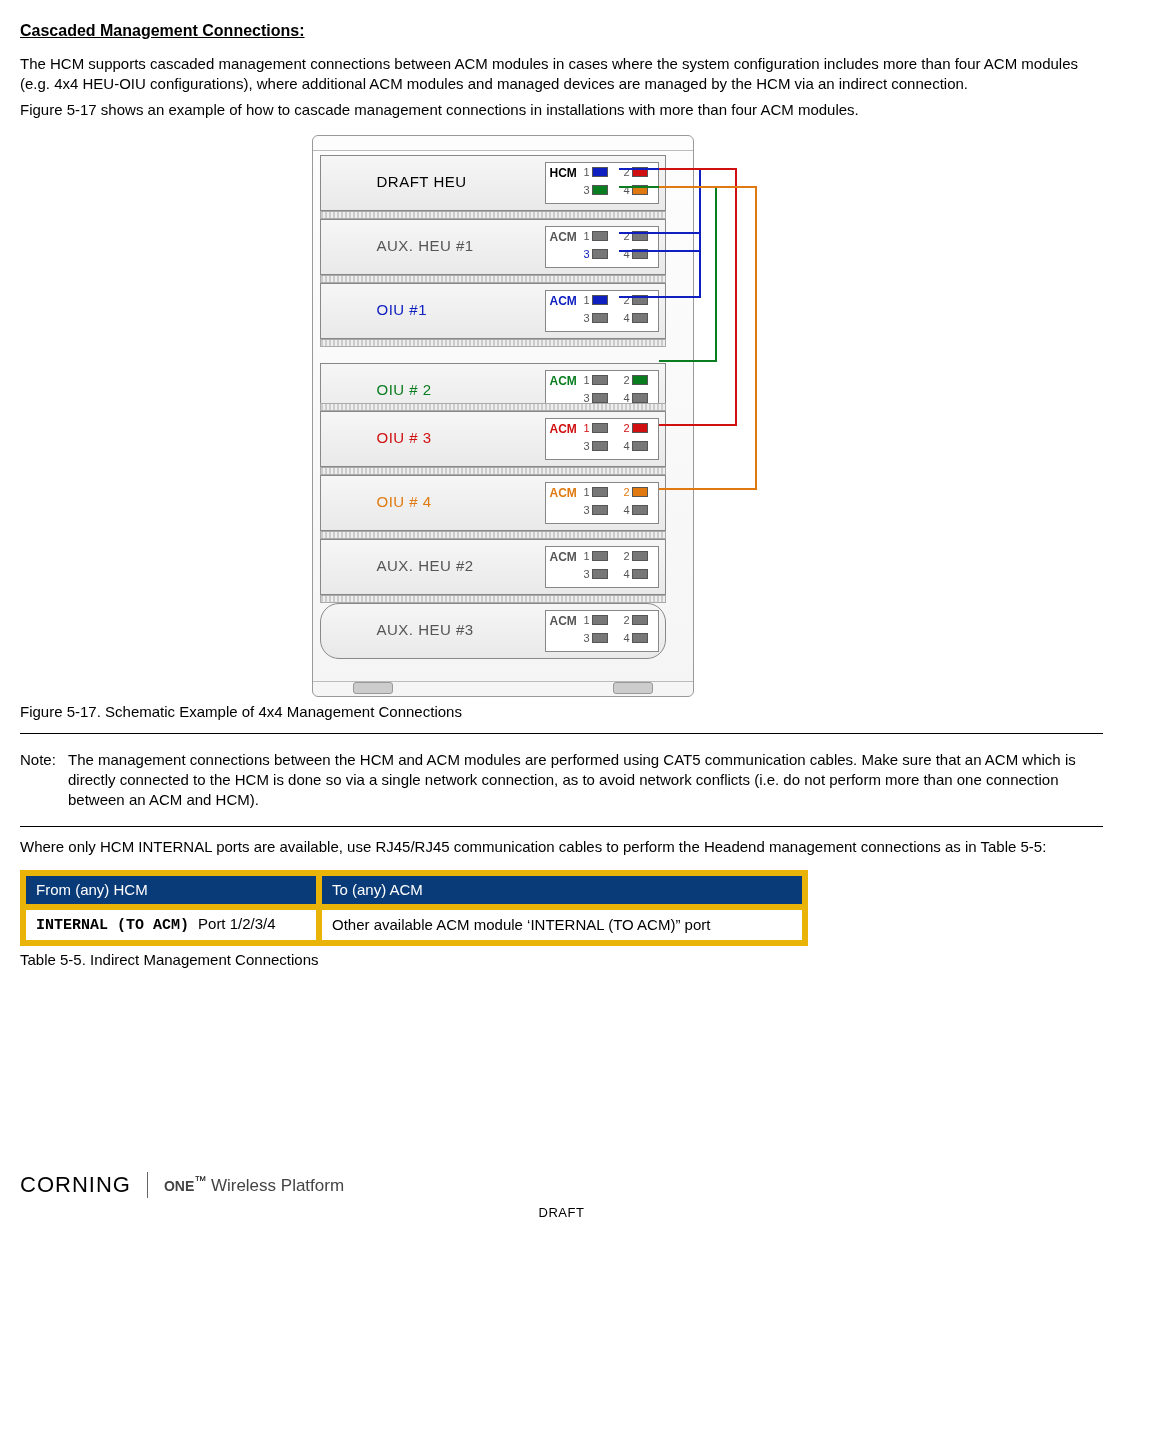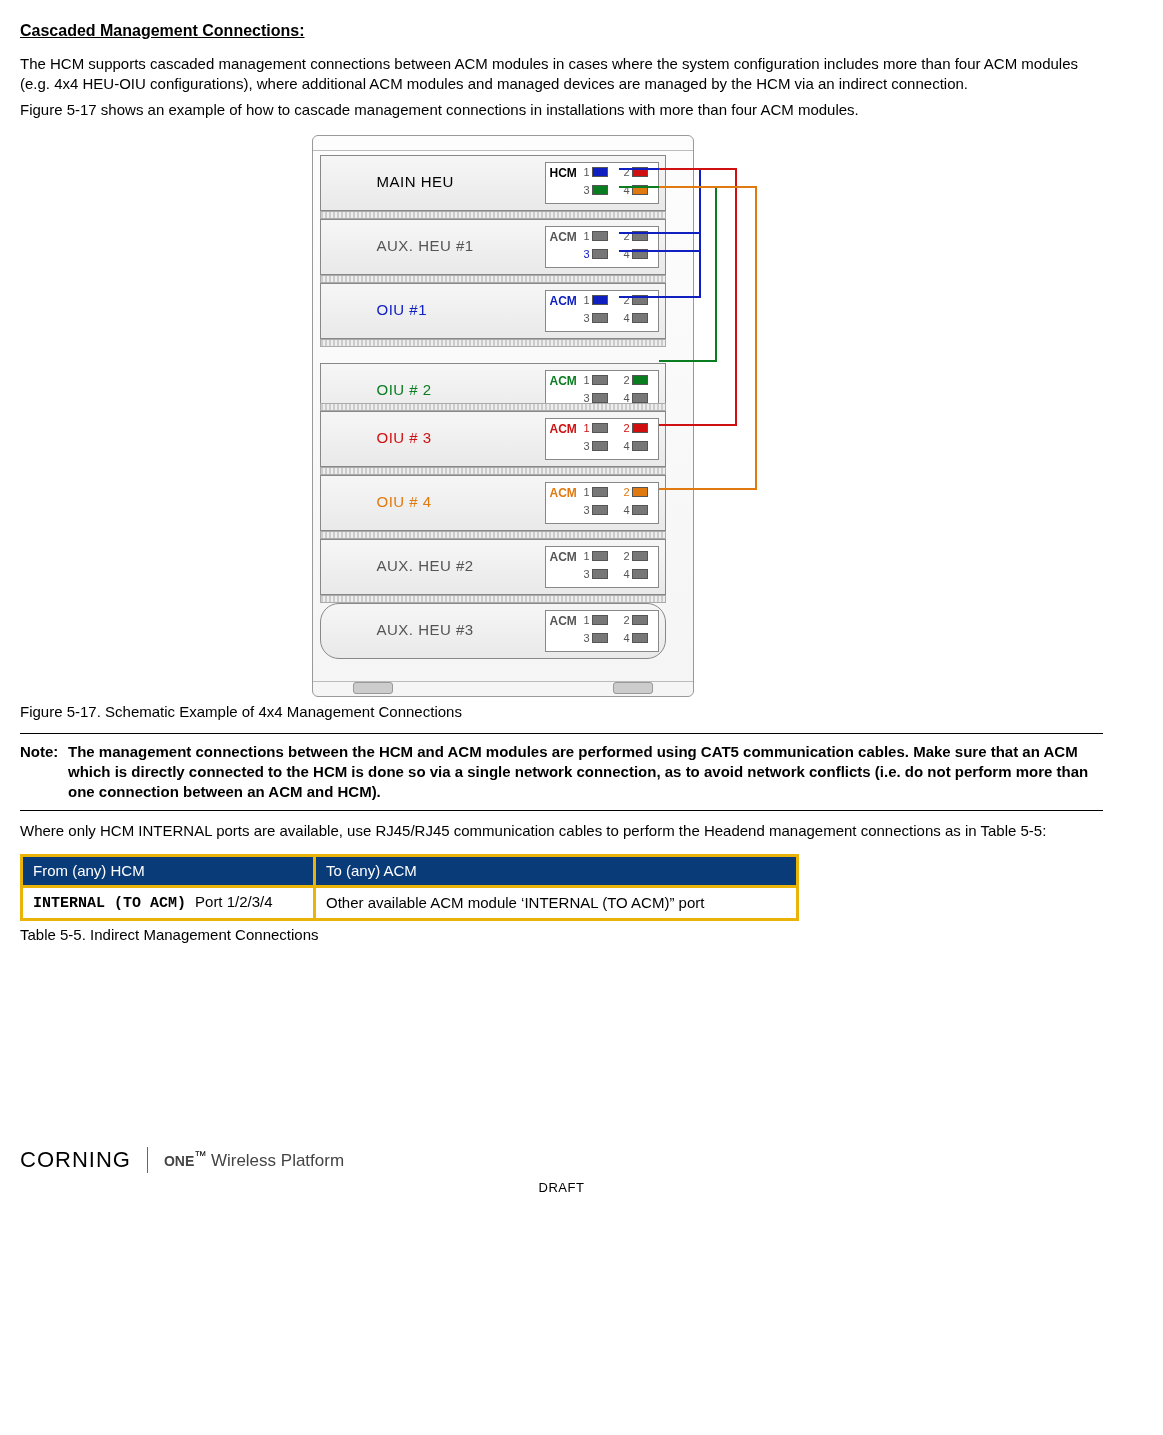--- a/index.html
+++ b/index.html
@@ -17,33 +17,32 @@
     text-decoration: underline;
     font-size: 16px;
     margin-bottom: 12px;
   }
   .para { margin-bottom: 6px; }
   .fig-wrap { text-align: center; margin: 14px 0 6px 0; }
   .fig-caption { margin: 6px 0 10px 0; }
   .note-box {
     border-top: 1px solid #000;
     border-bottom: 1px solid #000;
-    padding: 8px 0;
+    padding: 16px 0;
     margin: 6px 0 10px 0;
-    font-weight: bold;
   }
   .note-box .note-text { display: flex; }
   .note-label { flex: 0 0 48px; }
   .note-body { flex: 1; }
   .table55 {
     border-collapse: collapse;
     margin: 12px 0 4px 0;
   }
   .table55 td, .table55 th {
-    border: 3px solid #eab308;
+    border: 6px solid #eab308;
     padding: 4px 10px;
     font-size: 15px;
     text-align: left;
     font-weight: normal;
   }
   .table55 th { background: #093b78; color: #fff; }
   .bold { font-weight: bold; font-family: Liberation Mono, monospace; }
   .table-caption { margin: 4px 0 0 0; }
 
   
@@ -143,21 +142,21 @@
 
 <div class="fig-wrap">
   <div class="diagram" id="diagram">
       <div class="rack">
         <div class="rack-top"></div>
         <div class="rack-bot"></div>
         <div class="foot" style="left: 40px;"></div>
         <div class="foot" style="right: 40px;"></div>
       </div>
       <div class="unit" style="top: 20px;">
-        <div class="label" style="color: rgb(0, 0, 0);">MAIN HEU</div>
+        <div class="label" style="color: rgb(0, 0, 0);">DRAFT HEU</div>
         <div class="acm">
           <div class="acm-title" style="color: rgb(0, 0, 0);">HCM</div>
           <div class="pnum" style="left: 38px; top: 2px;">1</div>
           <div class="port" style="left: 46px; top: 4px; background: rgb(16, 32, 192);"></div>
           <div class="pnum" style="left: 78px; top: 2px;">2</div>
           <div class="port" style="left: 86px; top: 4px; background: rgb(208, 16, 16);"></div>
           <div class="pnum" style="left: 38px; top: 20px;">3</div>
           <div class="port" style="left: 46px; top: 22px; background: rgb(10, 125, 32);"></div>
           <div class="pnum" style="left: 78px; top: 20px;">4</div>
           <div class="port" style="left: 86px; top: 22px; background: rgb(224, 122, 16);"></div>

